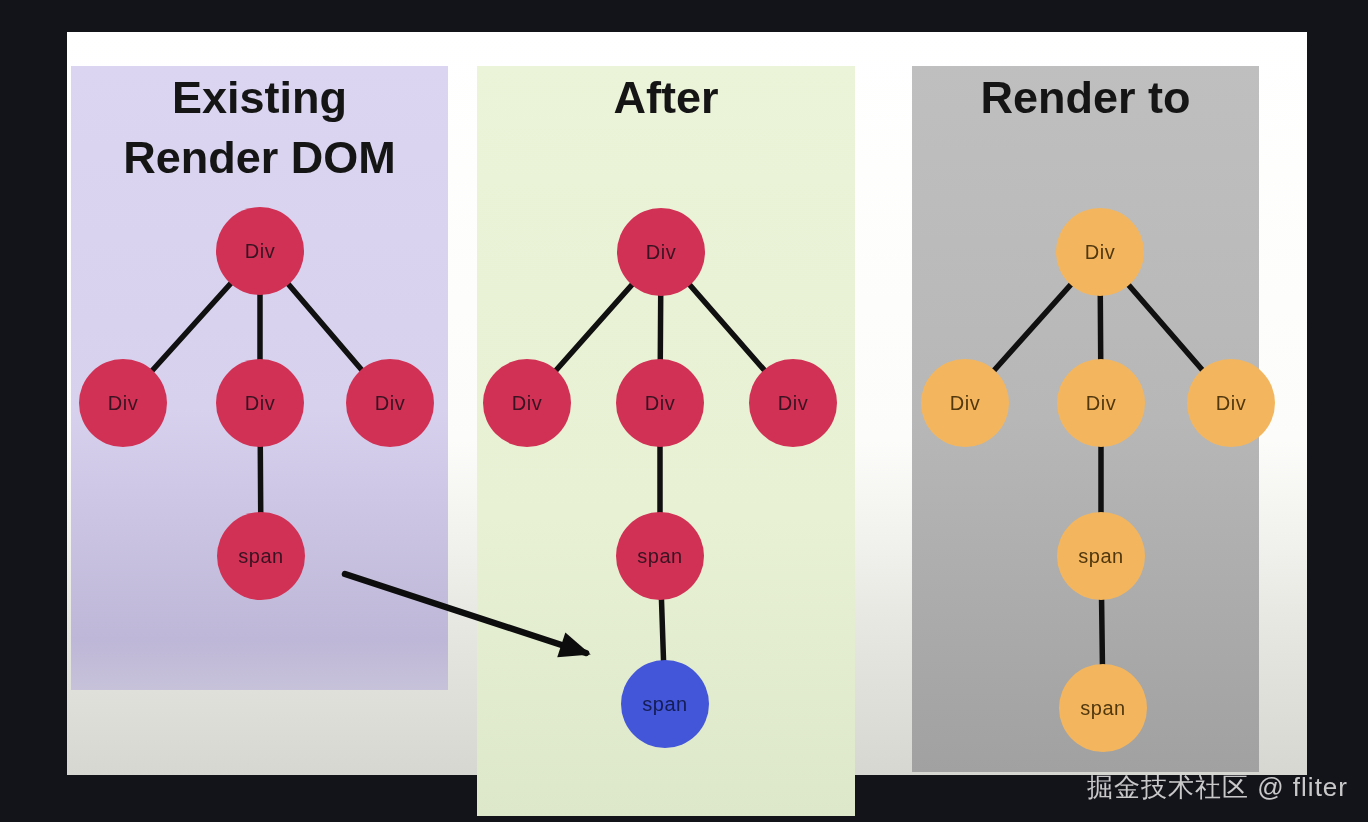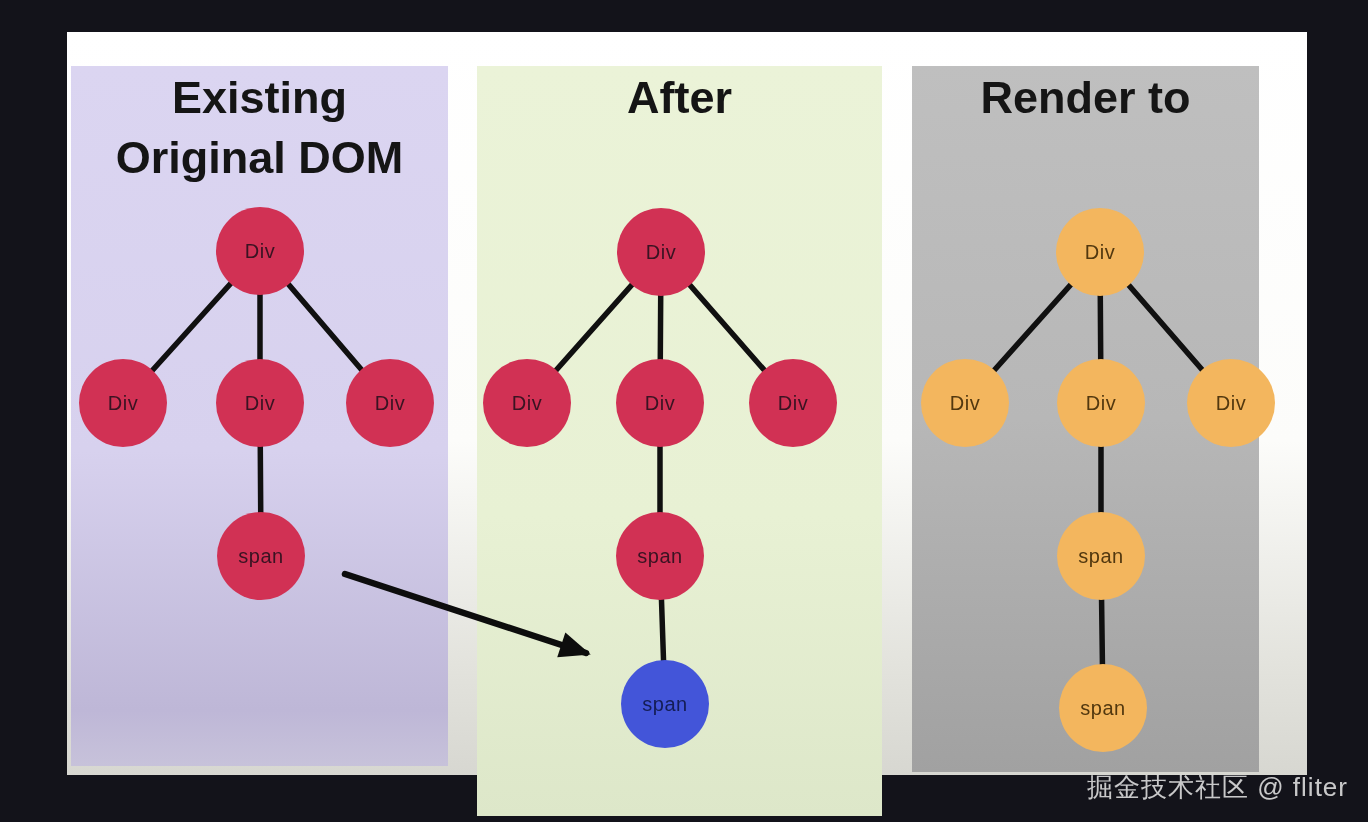--- a/index.html
+++ b/index.html
@@ -13,27 +13,26 @@
     font-family: "Liberation Sans", sans-serif;
   }
   .card {
     position: absolute;
     left: 67px; top: 32px;
     width: 1240px; height: 743px;
     background: linear-gradient(180deg, #ffffff 0%, #fcfcfa 55%, #e3e3dd 85%, #d7d7d1 100%);
   }
   .panel { position: absolute; }
   .panel-existing {
-    left: 71px; top: 66px; width: 377px; height: 700px;
+    left: 71px; top: 66px; width: 377px; height: 624px;
     background: linear-gradient(180deg, #dbd5f1 0%, #d7d1ee 55%, #beb7d7 92%, #c7c2da 100%);
   }
   .panel-after {
     left: 477px; top: 66px; width: 378px; height: 750px;
     background: linear-gradient(180deg, #ebf3d8 0%, #e8f1d4 60%, #dde7c9 100%);
-    padding-left: 27px;
   }
   .panel-render {
     left: 912px; top: 66px; width: 347px; height: 706px;
     background: linear-gradient(180deg, #bfbfbf 0%, #b7b7b7 50%, #a1a1a1 100%);
   }
   .panel-title {
     position: absolute;
     top: 2px; left: 0;
     width: 100%;
     text-align: center;
@@ -73,21 +72,21 @@
   }
 </style>
 </head>
 <body>
 
 <div class="card"></div>
 
 <div class="panel panel-existing">
   <div class="panel-title">
     <div>Existing</div>
-    <div>Original DOM</div>
+    <div>Render DOM</div>
   </div>
 </div>
 
 <div class="panel panel-after">
   <div class="panel-title">
     <div>After</div>
   </div>
 </div>
 
 <div class="panel panel-render">

